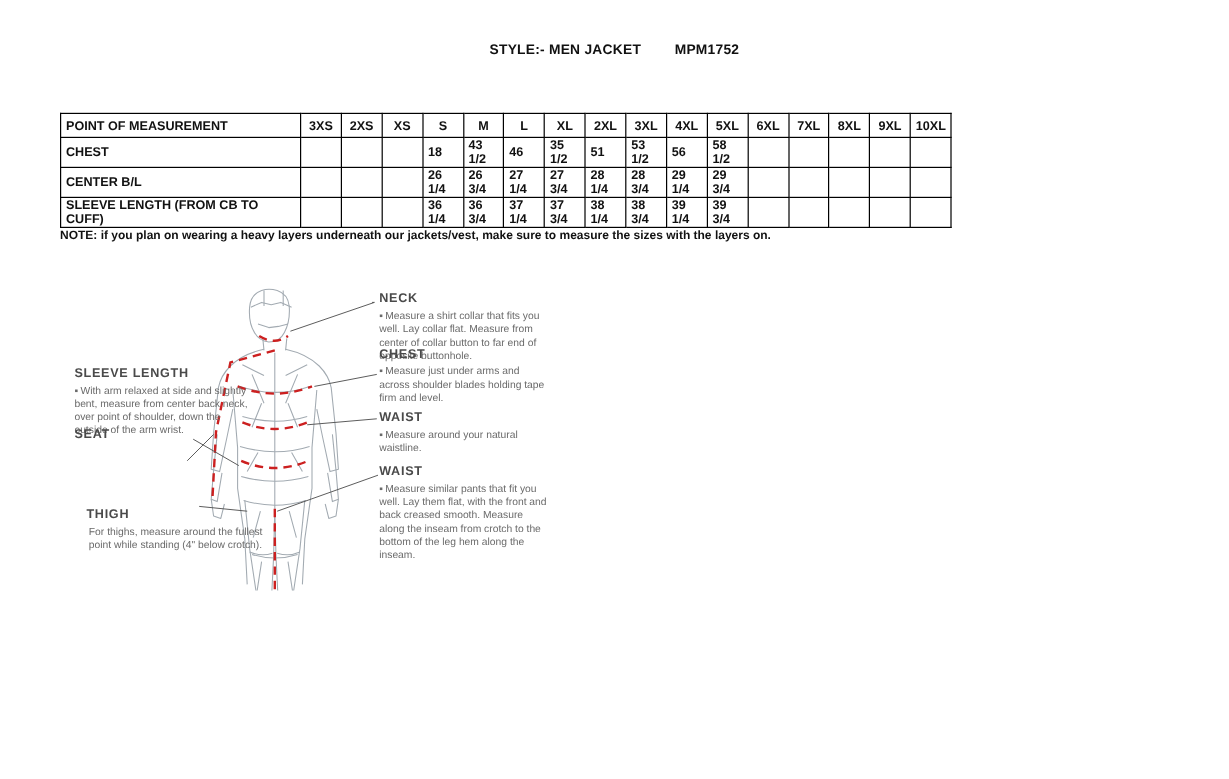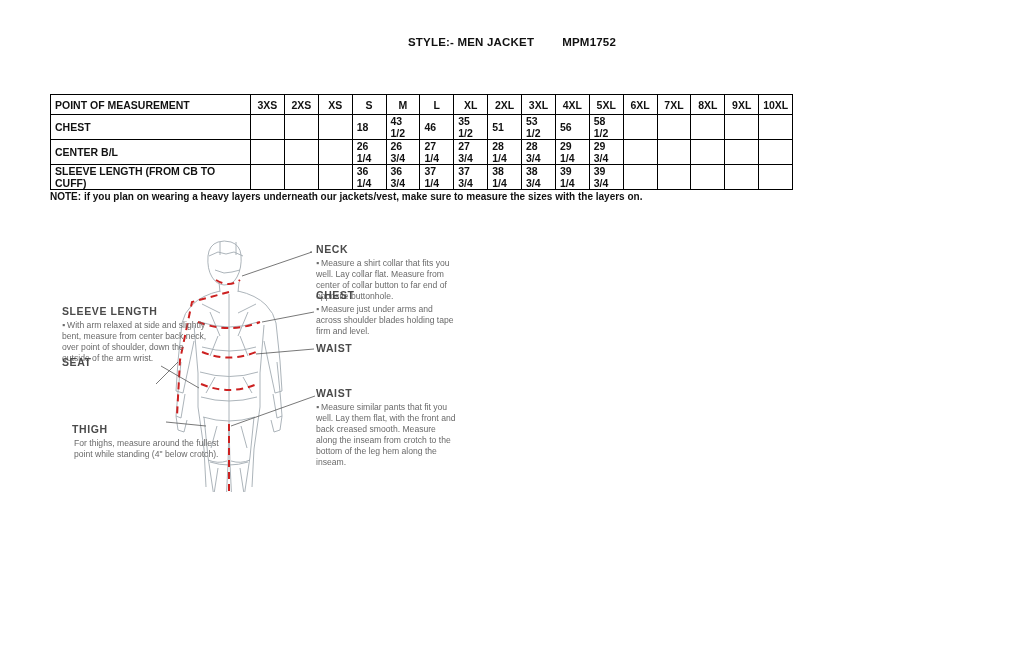--- a/index.html
+++ b/index.html
@@ -282,18 +282,19 @@
   <div class="c-body"><span class="bullet">▪</span><span>Measure a shirt collar that fits you well. Lay collar flat. Measure from center of collar button to far end of opposite buttonhole.</span></div>
 </div>
 
 <div class="callout cl-chest">
   <div class="c-title">CHEST</div>
   <div class="c-body"><span class="bullet">▪</span><span>Measure just under arms and across shoulder blades holding tape firm and level.</span></div>
 </div>
 
 <div class="callout cl-waist">
   <div class="c-title">WAIST</div>
+  <div class="c-body"><span class="bullet">▪</span><span>Measure around your natural waistline.</span></div>
 </div>
 
 <div class="callout cl-inseam">
   <div class="c-title">WAIST</div>
   <div class="c-body"><span class="bullet">▪</span><span>Measure similar pants that fit you well. Lay them flat, with the front and back creased smooth. Measure along the inseam from crotch to the bottom of the leg hem along the inseam.</span></div>
 </div>
 
 </body></html>

